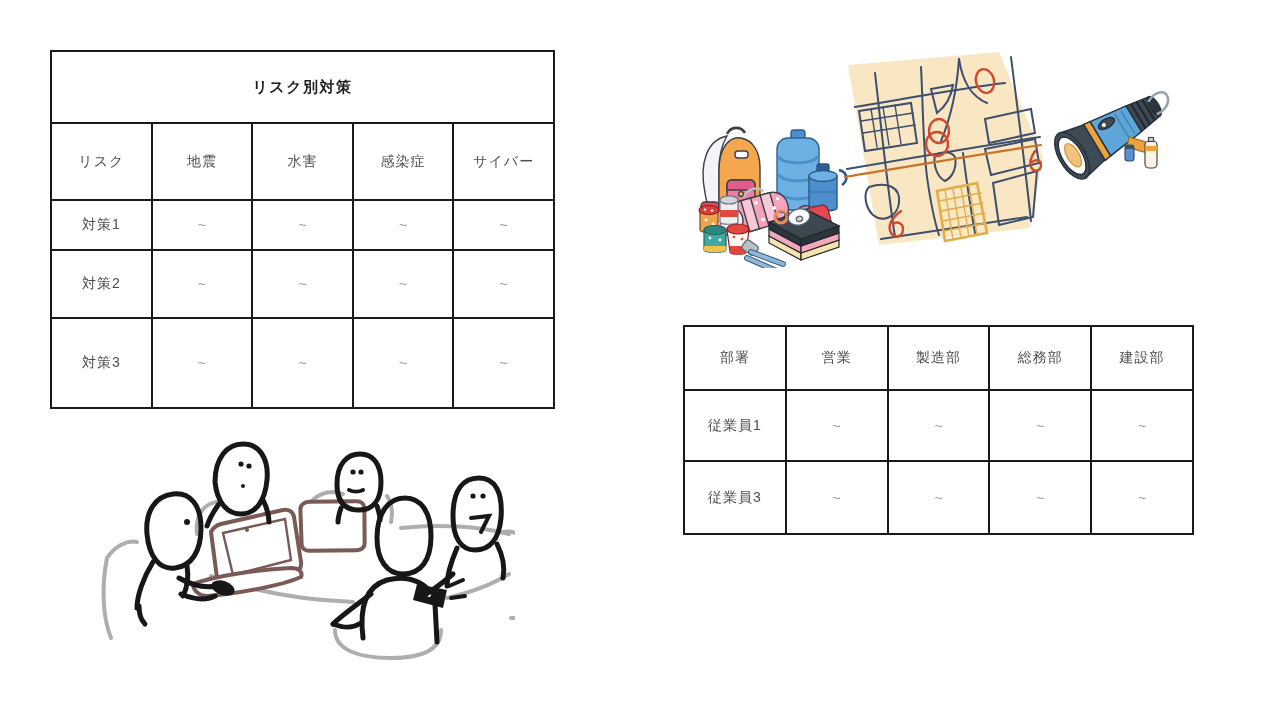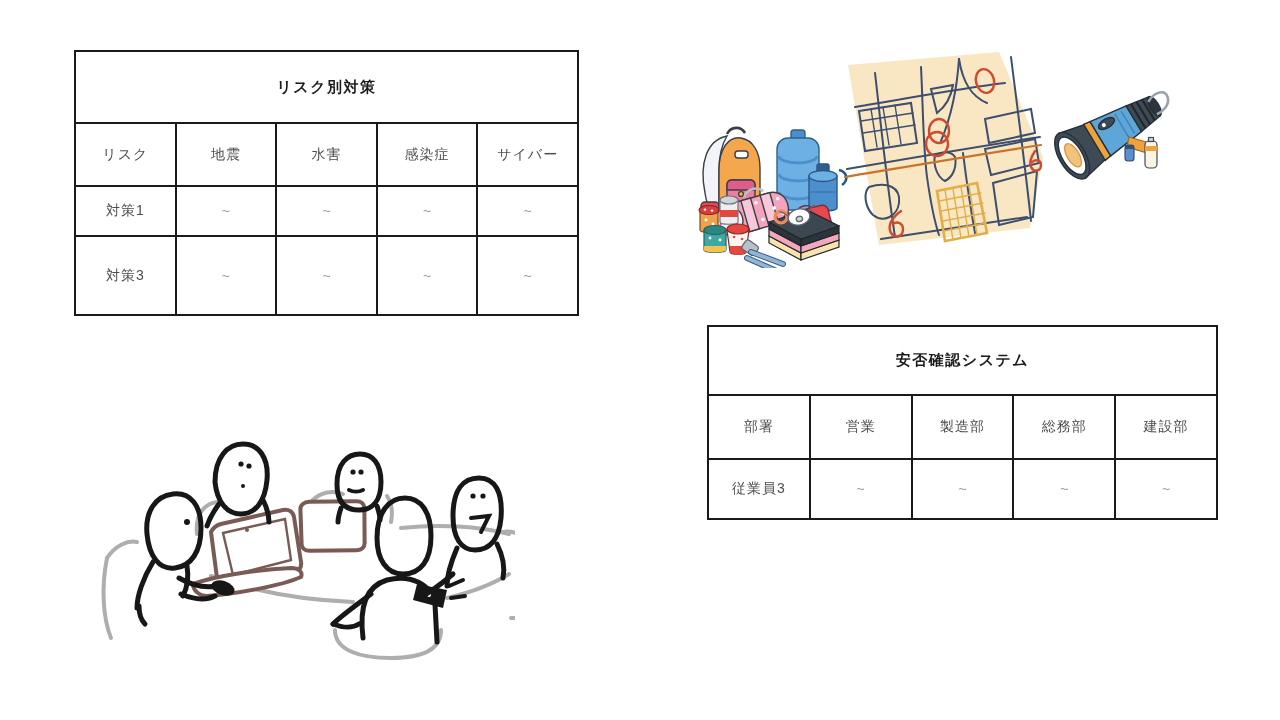--- a/index.html
+++ b/index.html
@@ -2,21 +2,21 @@
 <html><head>
 <meta charset="utf-8">
 <style>
   html,body{margin:0;padding:0;}
   body{
     width:1280px;height:720px;background:#ffffff;position:relative;overflow:hidden;
     font-family:"Liberation Sans","DejaVu Sans",sans-serif;
   }
   .board{position:absolute;inset:0;}
   table.sheet{
-    position:absolute;border-collapse:collapse;table-layout:fixed;background:#fff;margin-left:24px;
+    position:absolute;border-collapse:collapse;table-layout:fixed;background:#fff;
   }
   table.sheet td{
     border:2px solid #1a1a1a;text-align:center;vertical-align:middle;
     font-size:14px;color:#4d4d4d;letter-spacing:1px;padding:0;
   }
   table.sheet td.title-cell{font-weight:bold;font-size:15px;color:#1c1c1c;letter-spacing:1.5px;}
   table.sheet td.tilde{color:#9b9b9b;font-size:14px;letter-spacing:0;}
   #risk-table{left:50px;top:50px;width:505px;}
   #safety-table{left:683px;top:325px;width:511px;}
   svg.illus{position:absolute;}
@@ -35,64 +35,75 @@
         <col style="width:20%">
         <col style="width:20%">
         <col style="width:20%">
         <col style="width:20%">
         <col style="width:20%">
       </colgroup>
     <tbody>
         <tr style="height:72px">
       <td colspan="5" class="title-cell">リスク別対策</td>
     </tr>
-    <tr style="height:63px">
+    <tr style="height:77px">
       <td>リスク</td>
       <td>地震</td>
       <td>水害</td>
       <td>感染症</td>
       <td>サイバー</td>
     </tr>
     <tr style="height:50px">
       <td>対策1</td>
       <td class="tilde">~</td>
       <td class="tilde">~</td>
       <td class="tilde">~</td>
       <td class="tilde">~</td>
     </tr>
-    <tr style="height:79px">
+    <tr style="height:68px">
+      <td>対策2</td>
+      <td class="tilde">~</td>
+      <td class="tilde">~</td>
+      <td class="tilde">~</td>
+      <td class="tilde">~</td>
+    </tr>
+    <tr style="height:90px">
       <td>対策3</td>
       <td class="tilde">~</td>
       <td class="tilde">~</td>
       <td class="tilde">~</td>
       <td class="tilde">~</td>
     </tr>
   </tbody>
     </table>
 
   <table class="sheet" id="safety-table">
     <colgroup>
         <col style="width:20%">
         <col style="width:20%">
         <col style="width:20%">
         <col style="width:20%">
         <col style="width:20%">
       </colgroup>
     <tbody>
-        <tr style="height:69px">
-      <td colspan="5" class="title-cell">安否確認システム</td>
-    </tr>
     <tr style="height:64px">
       <td>部署</td>
       <td>営業</td>
       <td>製造部</td>
       <td>総務部</td>
       <td>建設部</td>
     </tr>
-    <tr style="height:60px">
+    <tr style="height:71px">
+      <td>従業員1</td>
+      <td class="tilde">~</td>
+      <td class="tilde">~</td>
+      <td class="tilde">~</td>
+      <td class="tilde">~</td>
+    </tr>
+    <tr style="height:73px">
       <td>従業員3</td>
       <td class="tilde">~</td>
       <td class="tilde">~</td>
       <td class="tilde">~</td>
       <td class="tilde">~</td>
     </tr>
   </tbody>
     </table>
 
   <svg class="illus" id="kit-svg" viewBox="0 0 176 150" aria-label="emergency-supplies-kit">

